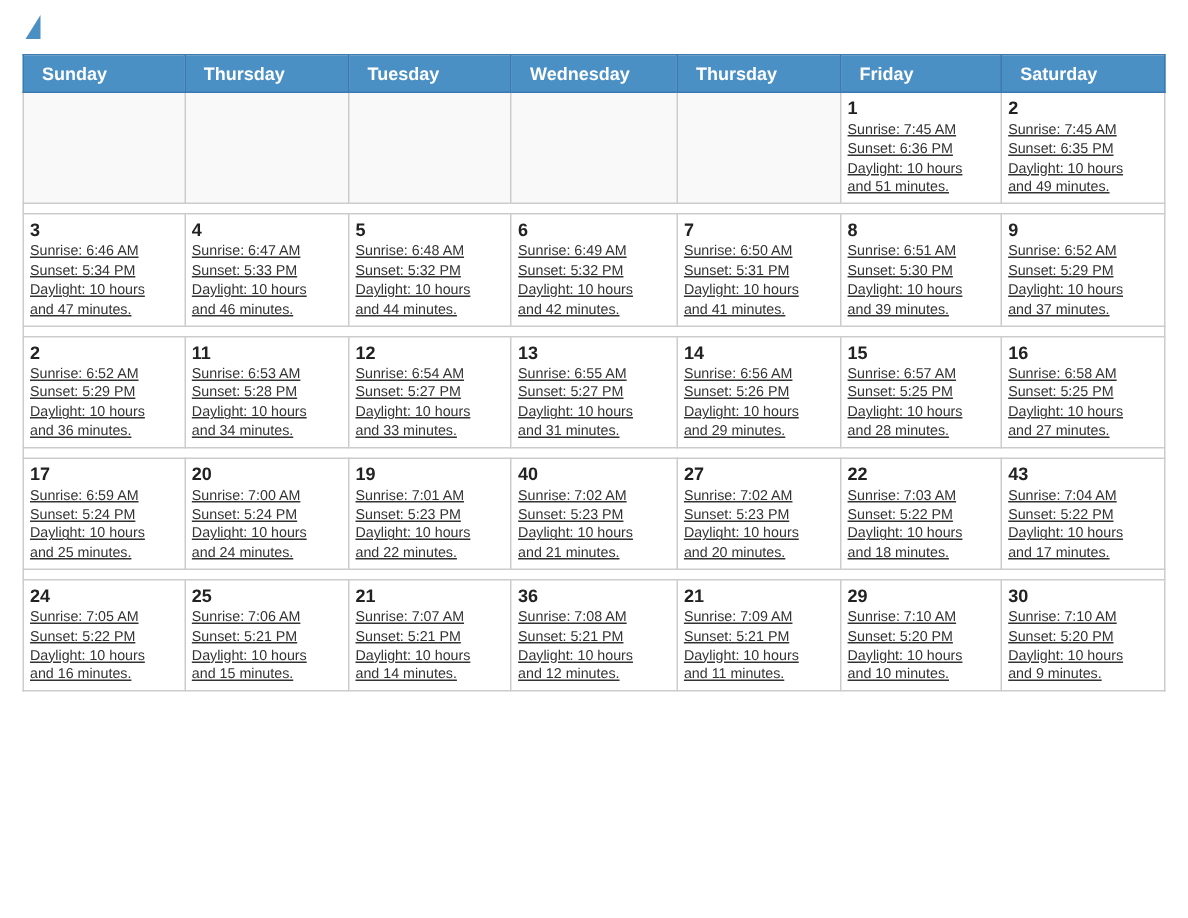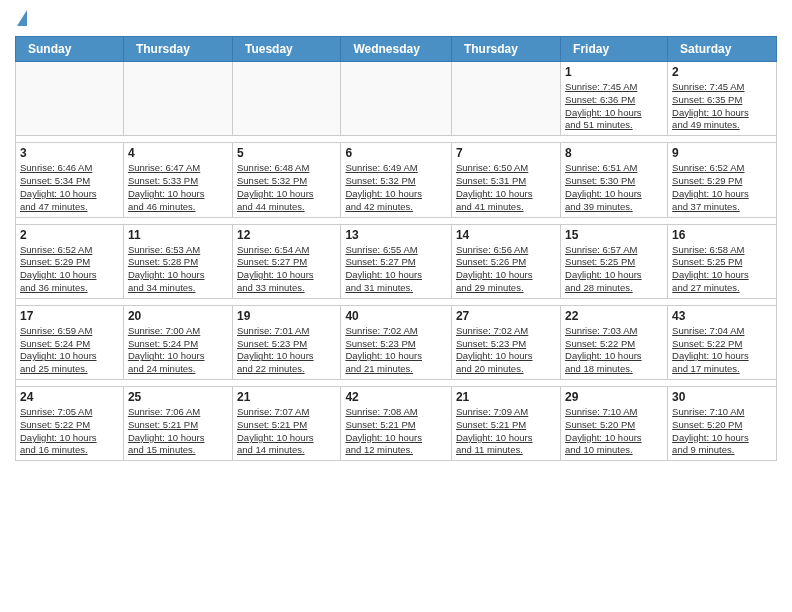--- a/index.html
+++ b/index.html
@@ -259,21 +259,21 @@
           </td>
           <td>
             <div class="day-num">25</div>
             <div class="day-info">Sunrise: 7:06 AM<br>Sunset: 5:21 PM<br>Daylight: 10 hours<br>and 15 minutes.</div>
           </td>
           <td>
             <div class="day-num">21</div>
             <div class="day-info">Sunrise: 7:07 AM<br>Sunset: 5:21 PM<br>Daylight: 10 hours<br>and 14 minutes.</div>
           </td>
           <td>
-            <div class="day-num">42</div>
+            <div class="day-num">36</div>
             <div class="day-info">Sunrise: 7:08 AM<br>Sunset: 5:21 PM<br>Daylight: 10 hours<br>and 12 minutes.</div>
           </td>
           <td>
             <div class="day-num">21</div>
             <div class="day-info">Sunrise: 7:09 AM<br>Sunset: 5:21 PM<br>Daylight: 10 hours<br>and 11 minutes.</div>
           </td>
           <td>
             <div class="day-num">29</div>
             <div class="day-info">Sunrise: 7:10 AM<br>Sunset: 5:20 PM<br>Daylight: 10 hours<br>and 10 minutes.</div>
           </td>

